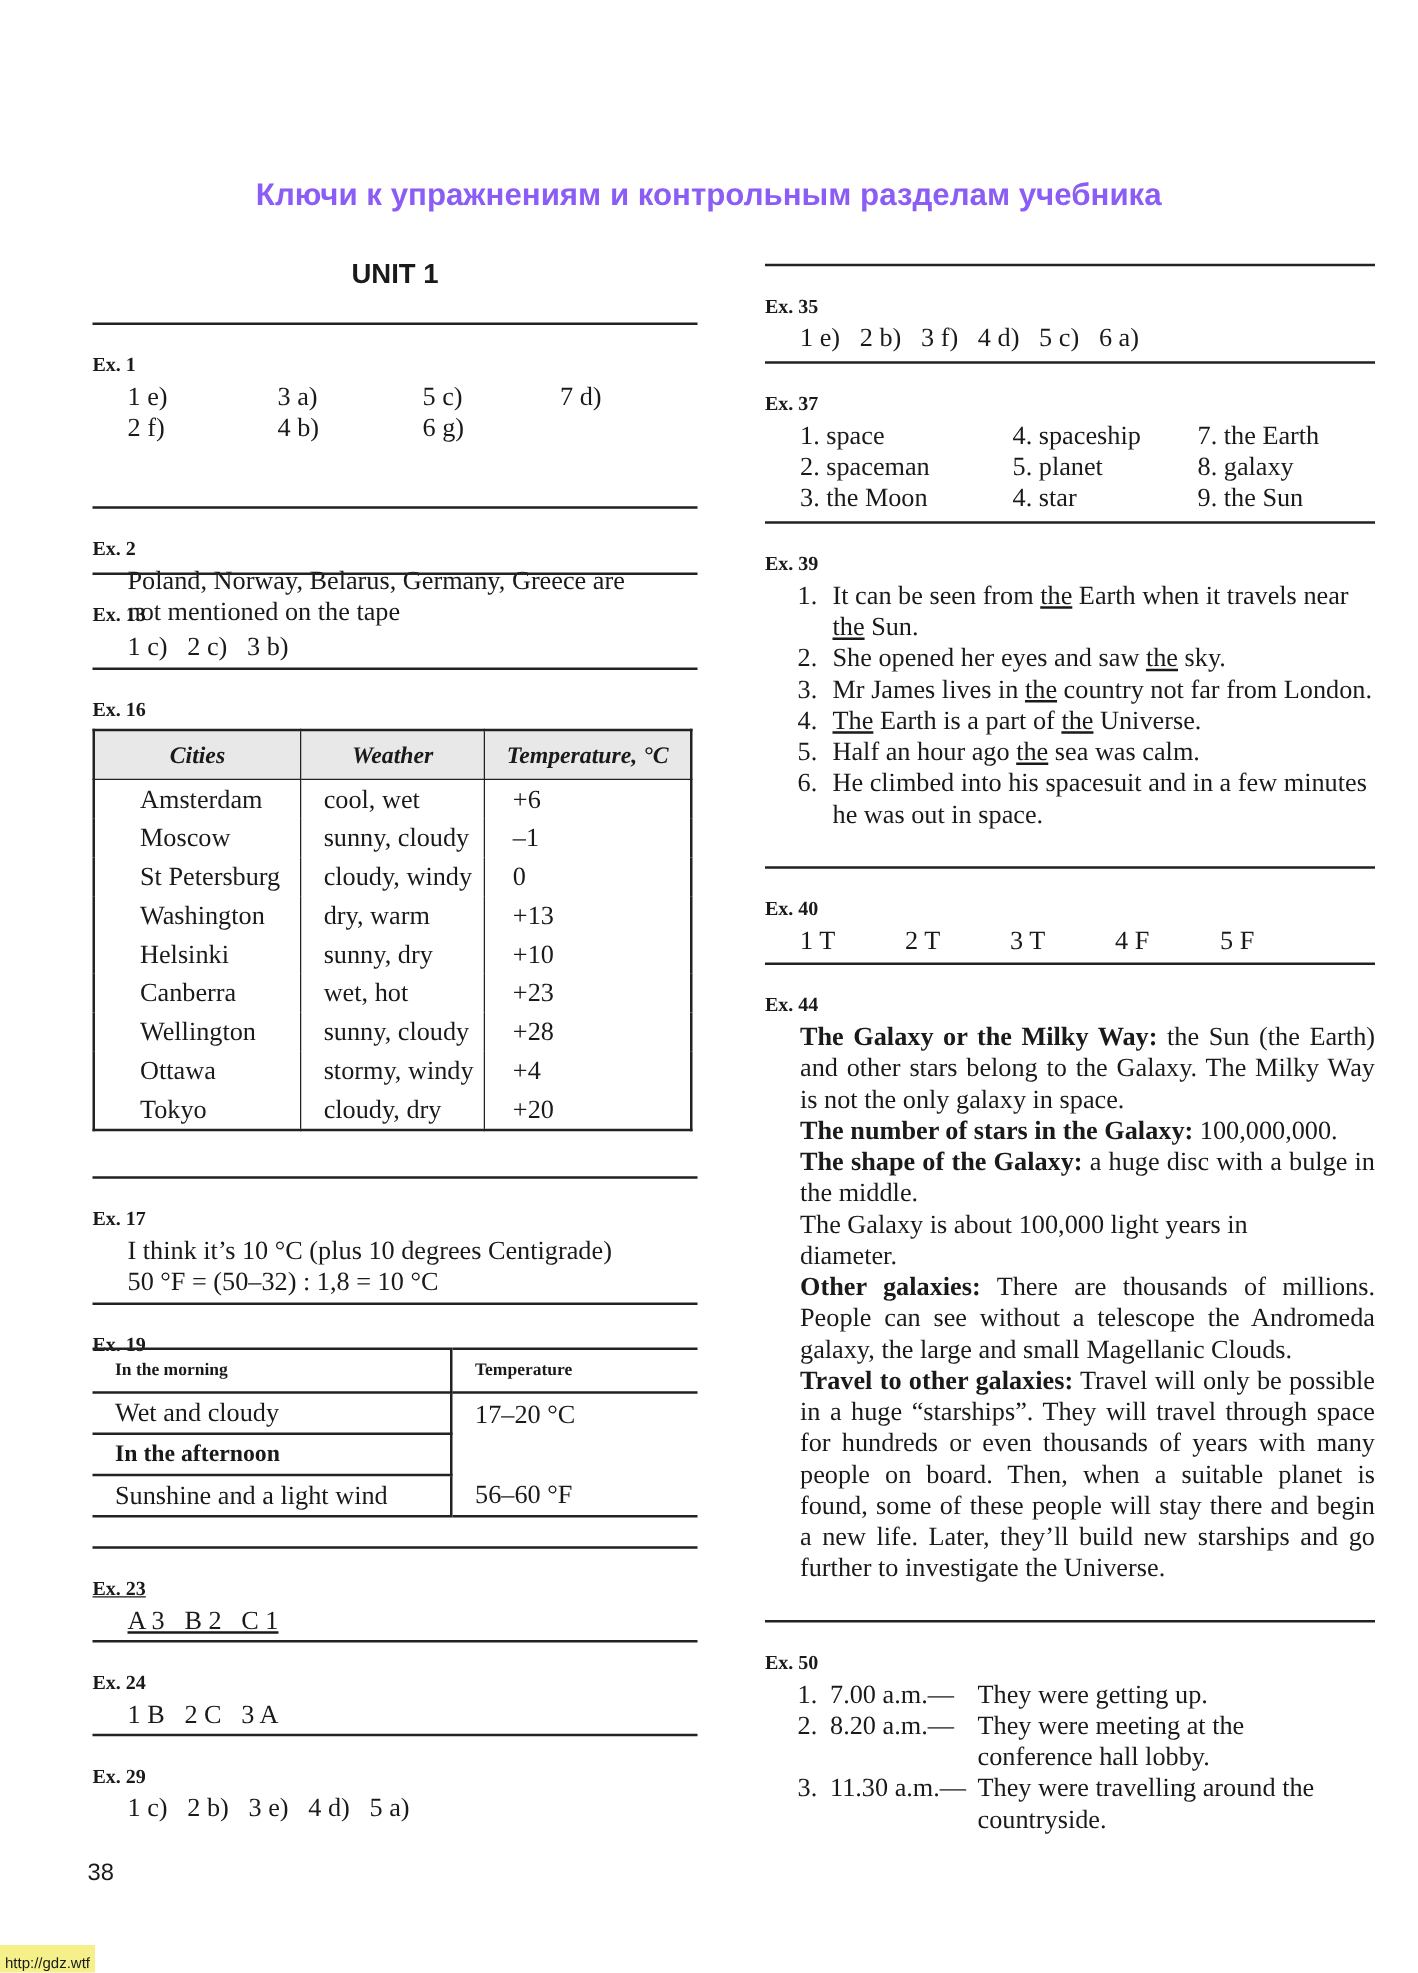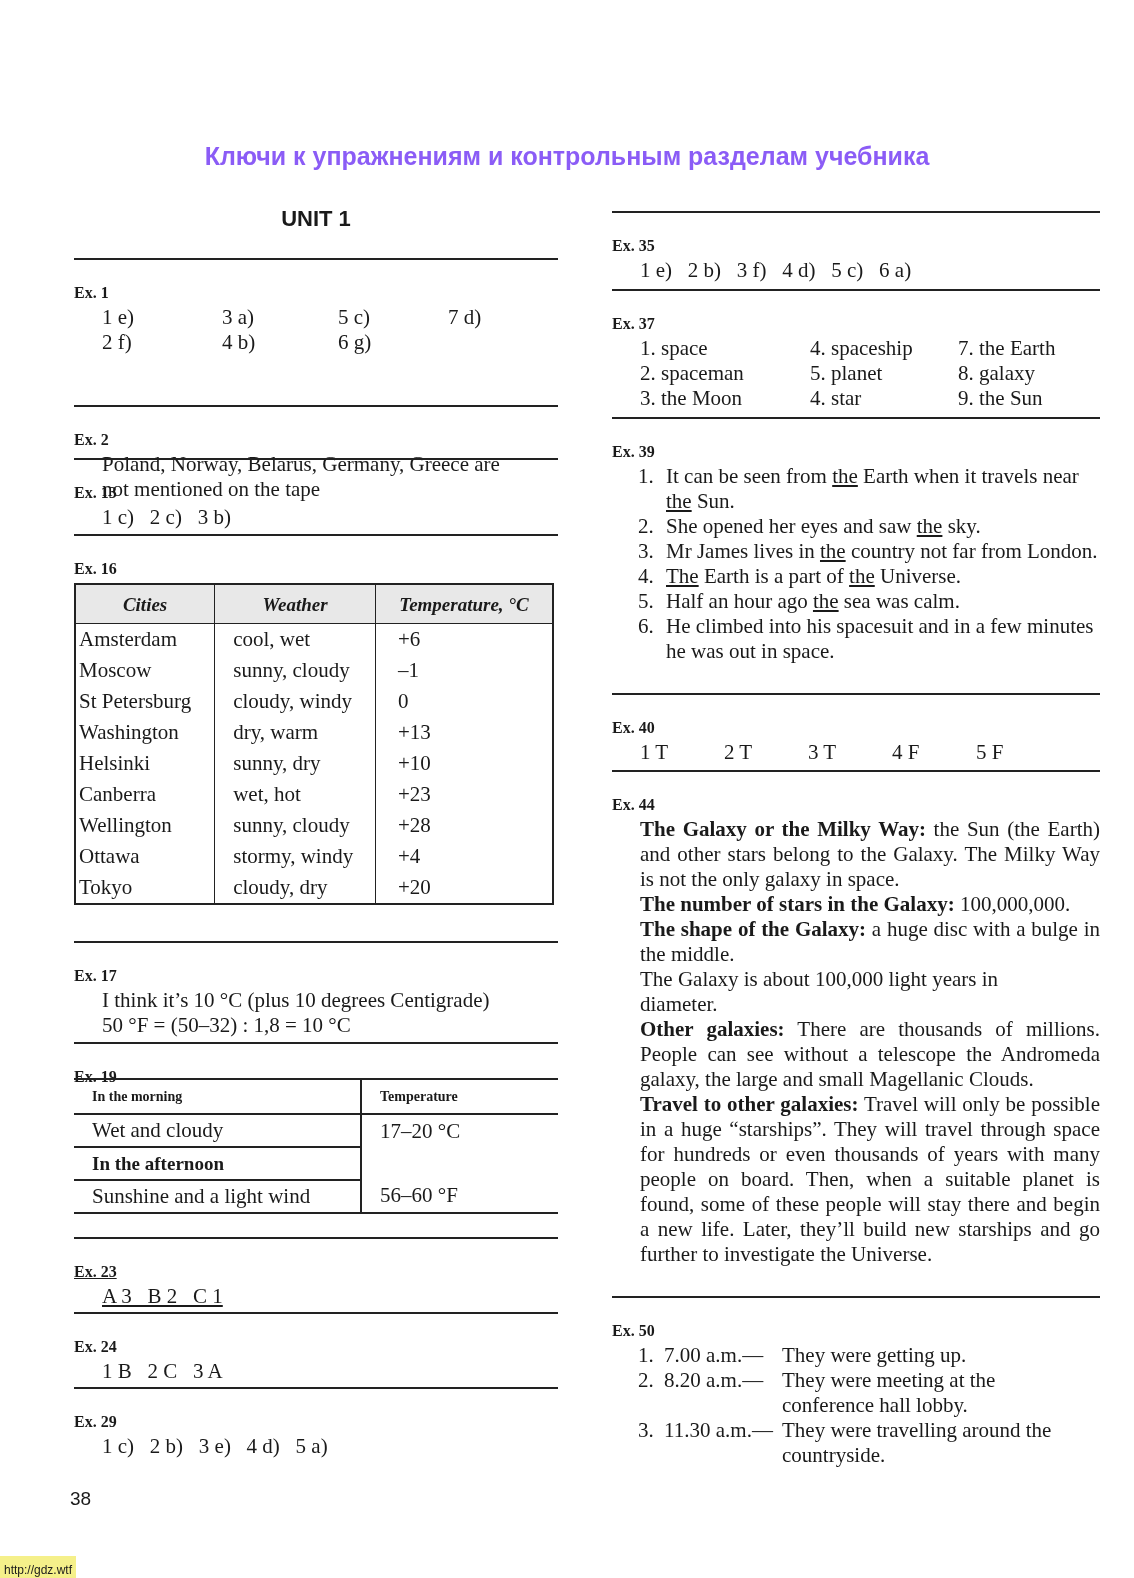--- a/index.html
+++ b/index.html
@@ -11,21 +11,21 @@
         font-family:"Liberation Sans","DejaVu Sans",sans-serif;font-weight:bold;font-size:22px;}
   .sec{position:absolute;border-top:2px solid #222;}
   .ex{font-weight:bold;font-size:16px;line-height:24px;padding-top:21px;}
   .ind{padding-left:28px;}
   .row{display:flex;}
   .u{text-decoration:underline;}
   table{border-collapse:collapse;}
   .t16{position:absolute;left:74px;top:583px;width:480px;border:2px solid #222;}
   .t16 th{background:#e8e8e8;font-size:19px;height:36px;border-right:1px solid #222;border-bottom:1px solid #222;font-style:italic;}
   .t16 td{height:31px;padding:0;border-right:1px solid #222;}
-  .t16 td.c1{padding-left:3px;width:132px;margin-top:48px;}
+  .t16 td.c1{padding-left:36px;width:132px;margin-top:48px;}
   .t16 td.c2{padding-left:18px;width:138px;}
   .t16 td.c3{padding-left:20px;width:150px;}
   .t19{position:absolute;left:74px;top:1078px;width:484px;border-top:2px solid #222;border-bottom:2px solid #222;}
   .t19 td{height:31px;padding:0 0 0 18px;border-bottom:2px solid #222;}
   .t19 td.l{width:268px;border-right:2px solid #222;}
   .t19 th{font-size:14px;text-align:left;padding-left:18px;height:31px;border-bottom:2px solid #222;}
   .page{position:absolute;left:70px;top:1486px;font-family:"Liberation Sans","DejaVu Sans",sans-serif;font-size:19px;}
   .wm{position:absolute;left:0;top:1556px;background:#f5f08a;font-family:"Liberation Sans","DejaVu Sans",sans-serif;font-size:12px;padding:2px 4px;}
   .just{text-align:justify;}
 </style>

